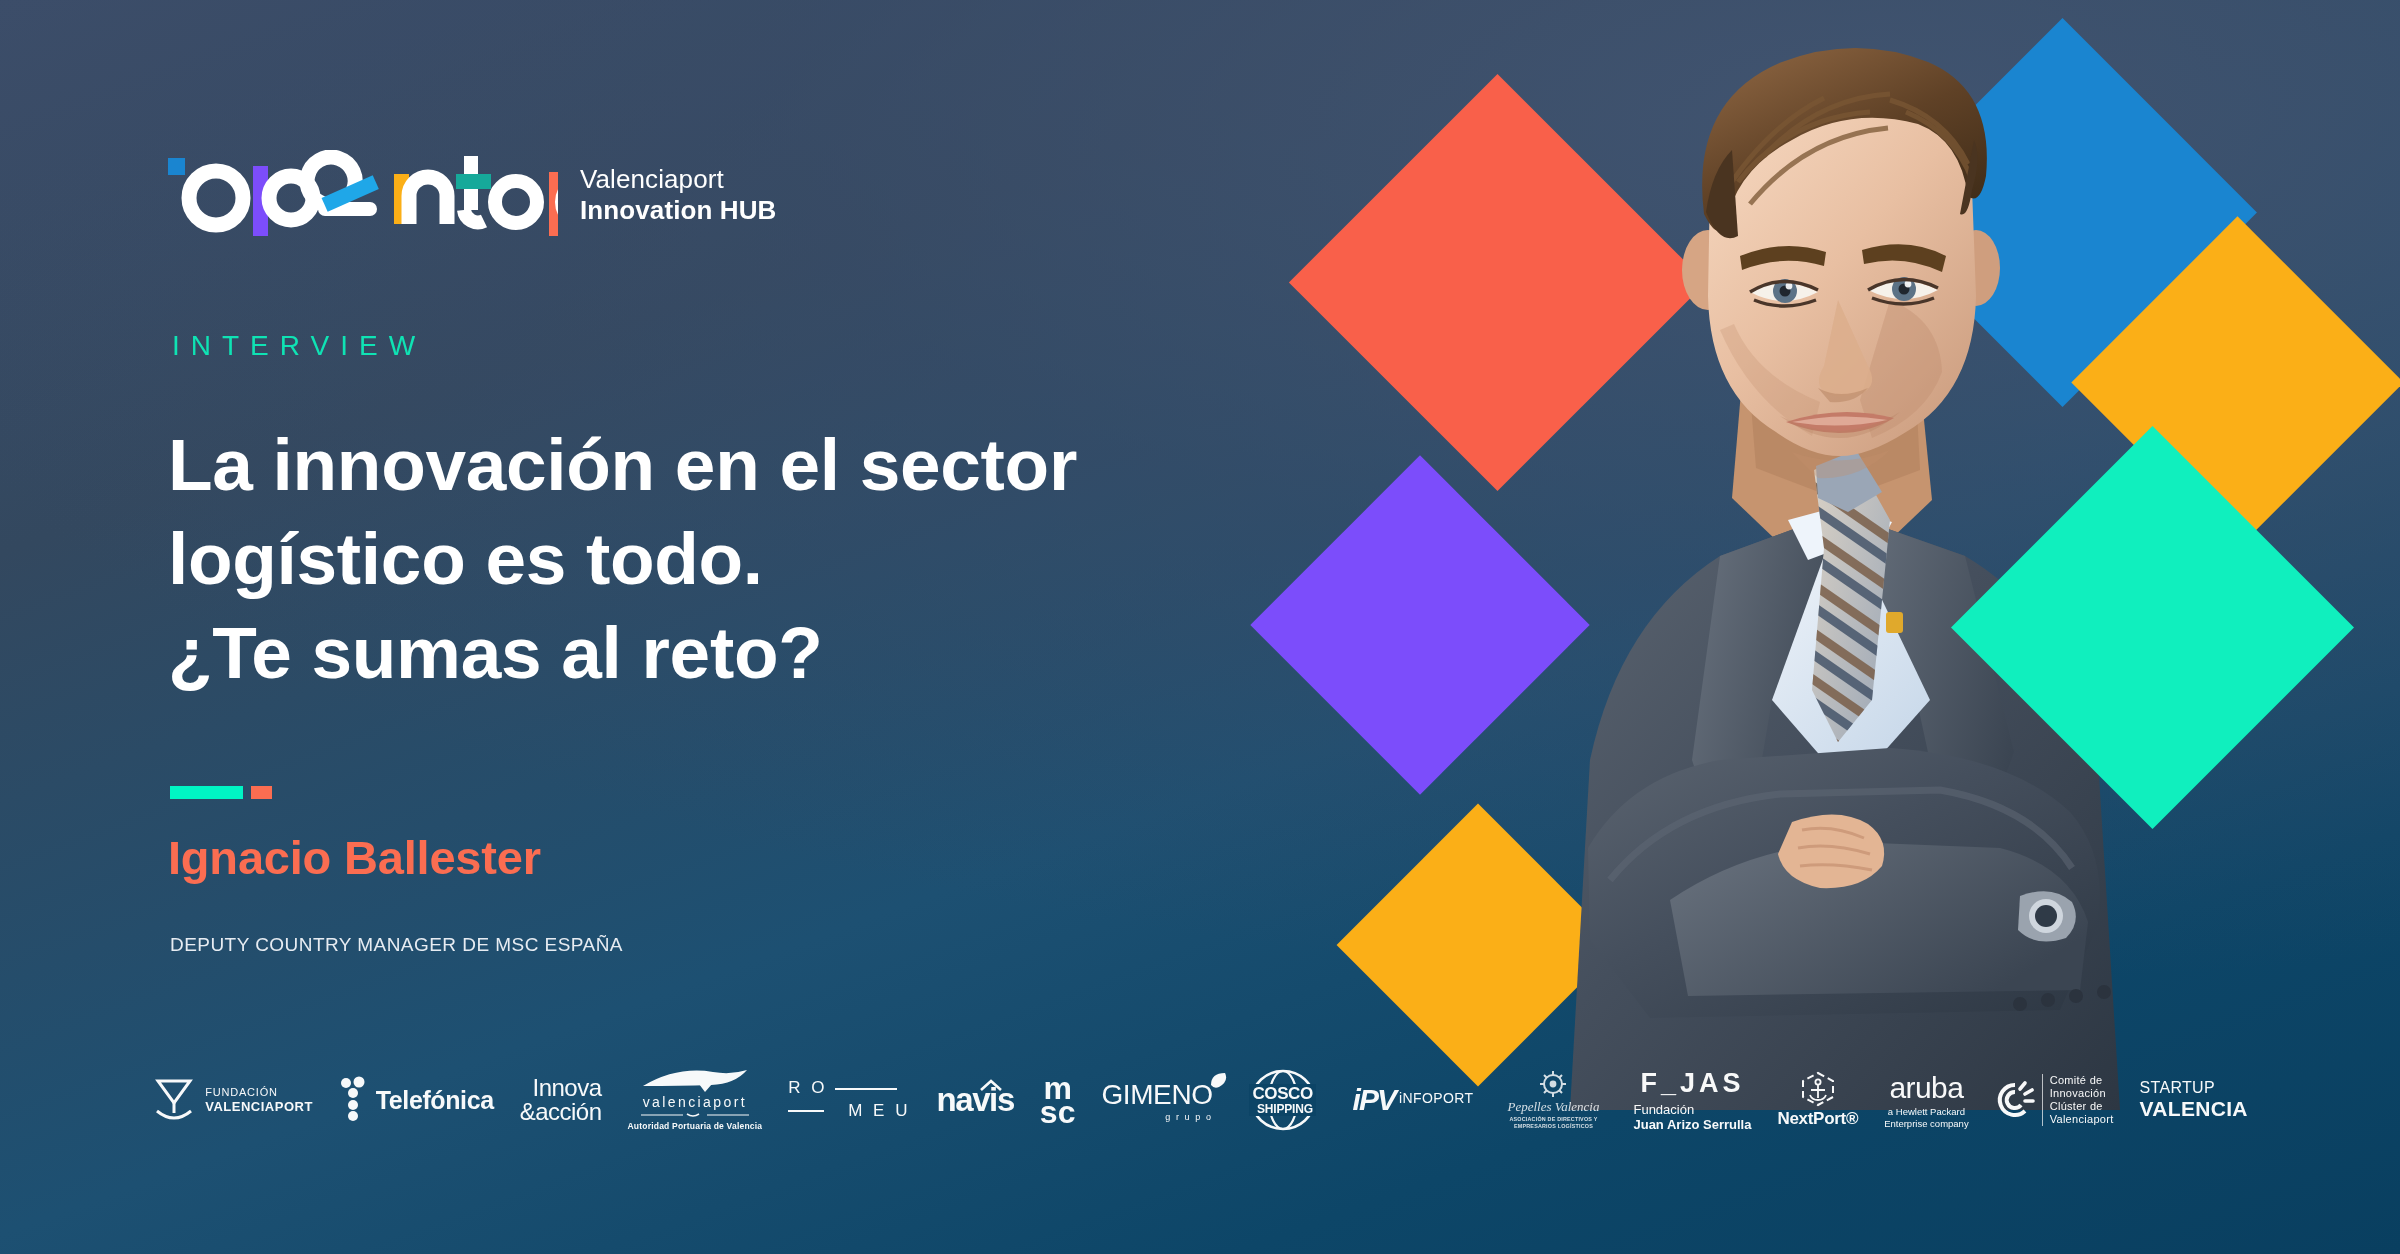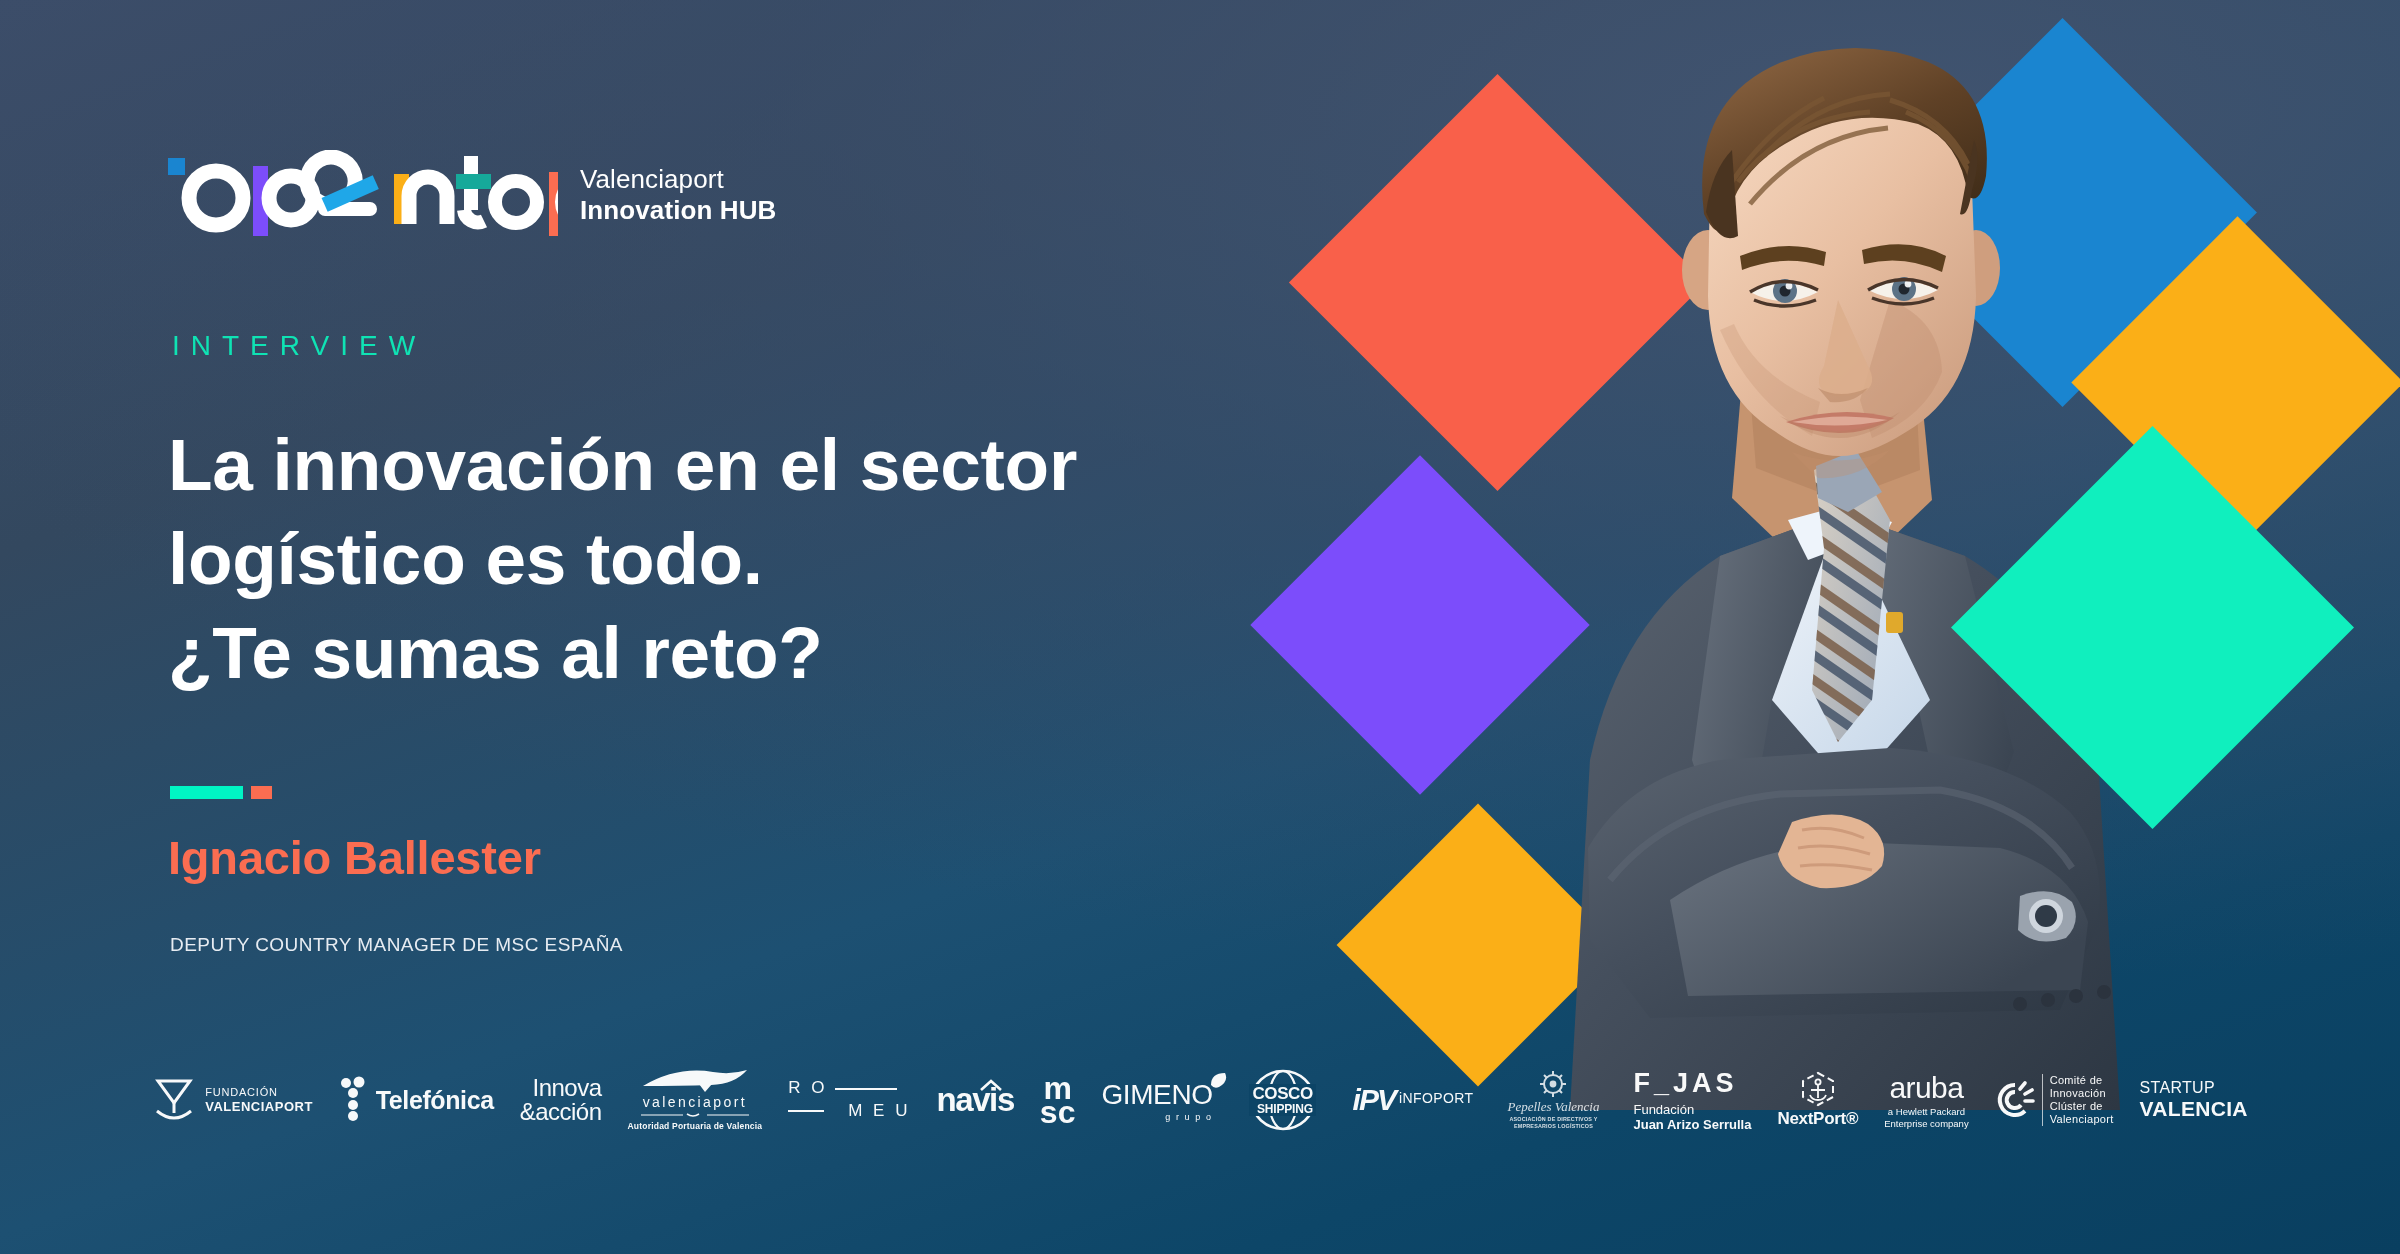--- a/index.html
+++ b/index.html
@@ -378,21 +378,21 @@
         <circle cx="14" cy="14" r="3.4" fill="#fff"></circle>
         <g stroke="#fff" stroke-width="2">
           <path d="M14 1 V5 M14 23 V27 M1 14 H5 M23 14 H27"></path>
           <path d="M5 5 L8 8 M23 5 L20 8 M5 23 L8 20 M23 23 L20 20"></path>
         </g>
       </svg>
       <div style="font-family:'Liberation Serif',serif;font-style:italic;font-size:13px;">Pepelles Valencia</div>
       <div style="font-size:5.4px;font-weight:700;letter-spacing:.2px;max-width:108px;text-align:center;line-height:1.25;">ASOCIACIÓN DE DIRECTIVOS Y EMPRESARIOS LOGÍSTICOS</div>
     </div>
 
-    <div class="plogo" style="flex-direction:column;align-items:flex-start;gap:3px;">
+    <div class="plogo" style="flex-direction:column;align-items:center;gap:3px;">
       <div style="font-size:27px;font-weight:700;letter-spacing:4px;">F_JAS</div>
       <div style="line-height:1.18;">
         <div style="font-size:13px;">Fundación</div>
         <div style="font-size:13px;font-weight:700;">Juan Arizo Serrulla</div>
       </div>
     </div>
 
     <div class="plogo" style="flex-direction:column;gap:2px;">
       <svg width="38" height="36" viewBox="0 0 38 36">
         <path d="M19 2 L34 10 V26 L19 34 L4 26 V10 Z" fill="none" stroke="#fff" stroke-width="2" stroke-dasharray="7 4"></path>

